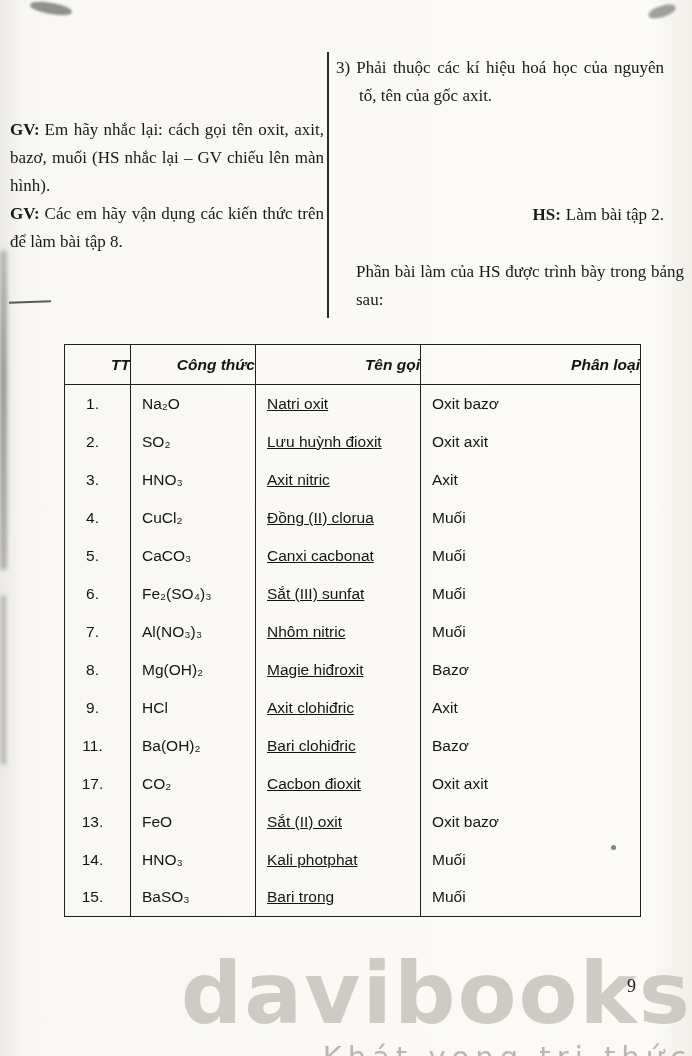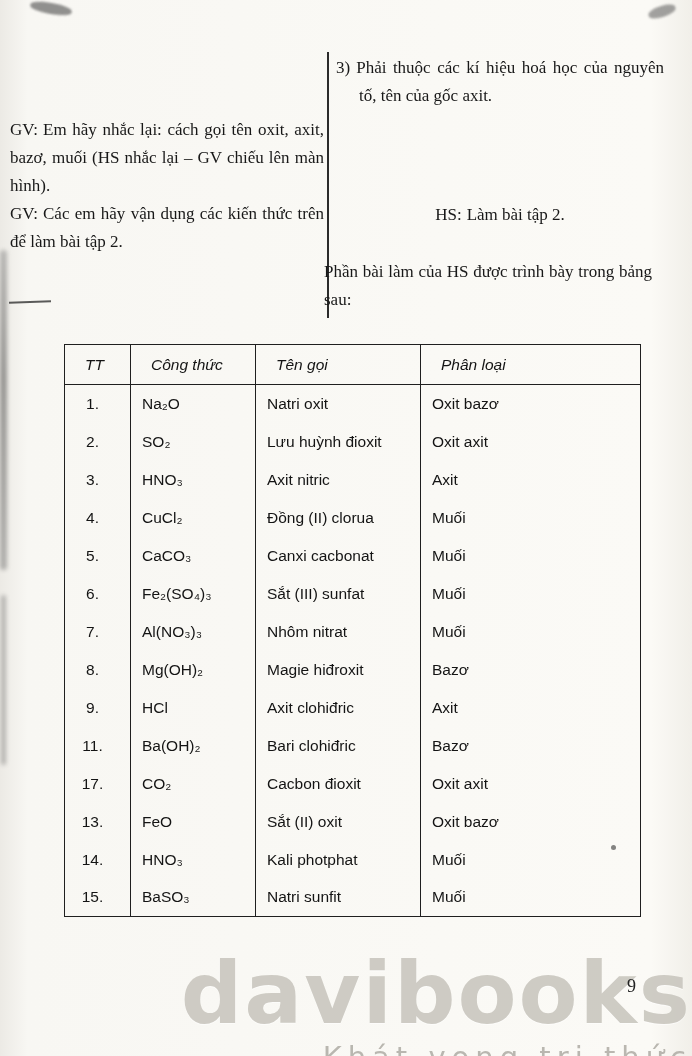--- a/index.html
+++ b/index.html
@@ -16,22 +16,22 @@
   }
 
   
   .para {
     position: absolute;
     font-size: 17px;
     line-height: 28px;
     text-align: justify;
     color: #181818;
   }
-  .para.no-justify { text-align: center; }
-  .speaker { font-weight: normal; margin-right: 5px; }
+  .para.no-justify { text-align: right; }
+  .speaker { font-weight: bold; margin-right: 5px; }
   .hanging { padding-left: 23px; text-indent: -23px; }
   .marker { margin-right: 6px; }
 
   .divider-v {
     position: absolute;
     left: 327px; top: 52px;
     width: 1.5px; height: 266px;
     background: #2b2b2b;
   }
 
@@ -44,36 +44,36 @@
     table-layout: fixed;
     border: 1.6px solid #1f1f1f;
     font-family: "Liberation Sans", "DejaVu Sans", sans-serif;
     font-size: 15.5px;
     color: #141414;
     background: transparent;
   }
   .results-table th {
     height: 40px;
     font-style: italic;
-    font-weight: normal;
+    font-weight: bold;
     font-size: 15.5px;
-    text-align: left;
+    text-align: right;
     vertical-align: middle;
     border-bottom: 1.6px solid #1f1f1f;
     padding-left: 20px;
   }
   .results-table th + th, .results-table td + td { border-left: 1.6px solid #1f1f1f; }
   .results-table td {
     height: 38px;
     vertical-align: middle;
     padding: 9px 10px;
   }
   .results-table td.col-tt { text-align: center; padding: 0 14px 0 4px; }
   .results-table td.col-formula { padding-left: 11px; }
-  .results-table td.col-name { padding-left: 11px; }
+  .results-table td.col-name { padding-left: 11px; text-decoration: underline; }
   .results-table td.col-category { padding-left: 11px; }
 
   
   .watermark {
     position: absolute;
     left: 0; right: 0; top: 922px;
     text-align: right;
     font-family: "DejaVu Sans", sans-serif;
     pointer-events: none;
     margin-top: 28px;
@@ -147,29 +147,29 @@
 
   <p class="para hanging" style="left:336px; top:54px; width:328px;">
     <span class="marker">3)</span><span>Phải thuộc các kí hiệu hoá học của nguyên tố, tên của gốc axit.</span>
   </p>
 
   <p class="para" style="left:10px; top:116px; width:314px;">
     <span class="speaker">GV:</span><span>Em hãy nhắc lại: cách gọi tên oxit, axit, bazơ, muối (HS nhắc lại – GV chiếu lên màn hình).</span>
   </p>
 
   <p class="para" style="left:10px; top:200px; width:314px;">
-    <span class="speaker">GV:</span><span>Các em hãy vận dụng các kiến thức trên để làm bài tập 2.</span>
+    <span class="speaker">GV:</span><span>Các em hãy vận dụng các kiến thức trên để làm bài tập 8.</span>
   </p>
 
 
   <p class="para no-justify" style="left:336px; top:201px; width:328px;">
     <span class="speaker">HS:</span><span>Làm bài tập 2.</span>
   </p>
 
-  <p class="para" style="left:324px; top:258px; width:328px;">
+  <p class="para" style="left:356px; top:258px; width:328px;">
     <span>Phần bài làm của HS được trình bày trong bảng sau:</span>
   </p>
 
   <table class="results-table">
     <colgroup>
       <col style="width:66px">
       <col style="width:125px">
       <col style="width:165px">
       <col style="width:220px">
     </colgroup>
@@ -214,21 +214,21 @@
         </tr>
         <tr>
           <td class="col-tt">6.</td>
           <td class="col-formula">Fe₂(SO₄)₃</td>
           <td class="col-name">Sắt (III) sunfat</td>
           <td class="col-category">Muối</td>
         </tr>
         <tr>
           <td class="col-tt">7.</td>
           <td class="col-formula">Al(NO₃)₃</td>
-          <td class="col-name">Nhôm nitrat</td>
+          <td class="col-name">Nhôm nitric</td>
           <td class="col-category">Muối</td>
         </tr>
         <tr>
           <td class="col-tt">8.</td>
           <td class="col-formula">Mg(OH)₂</td>
           <td class="col-name">Magie hiđroxit</td>
           <td class="col-category">Bazơ</td>
         </tr>
         <tr>
           <td class="col-tt">9.</td>
@@ -256,21 +256,21 @@
         </tr>
         <tr>
           <td class="col-tt">14.</td>
           <td class="col-formula">HNO₃</td>
           <td class="col-name">Kali photphat</td>
           <td class="col-category">Muối</td>
         </tr>
         <tr>
           <td class="col-tt">15.</td>
           <td class="col-formula">BaSO₃</td>
-          <td class="col-name">Natri sunfit</td>
+          <td class="col-name">Bari trong</td>
           <td class="col-category">Muối</td>
         </tr>
       </tbody>
   </table>
 
   <div class="watermark">
     <div class="brand">davibooks</div>
     <div class="slogan">Khát vọng tri thức</div>
   </div>
 

